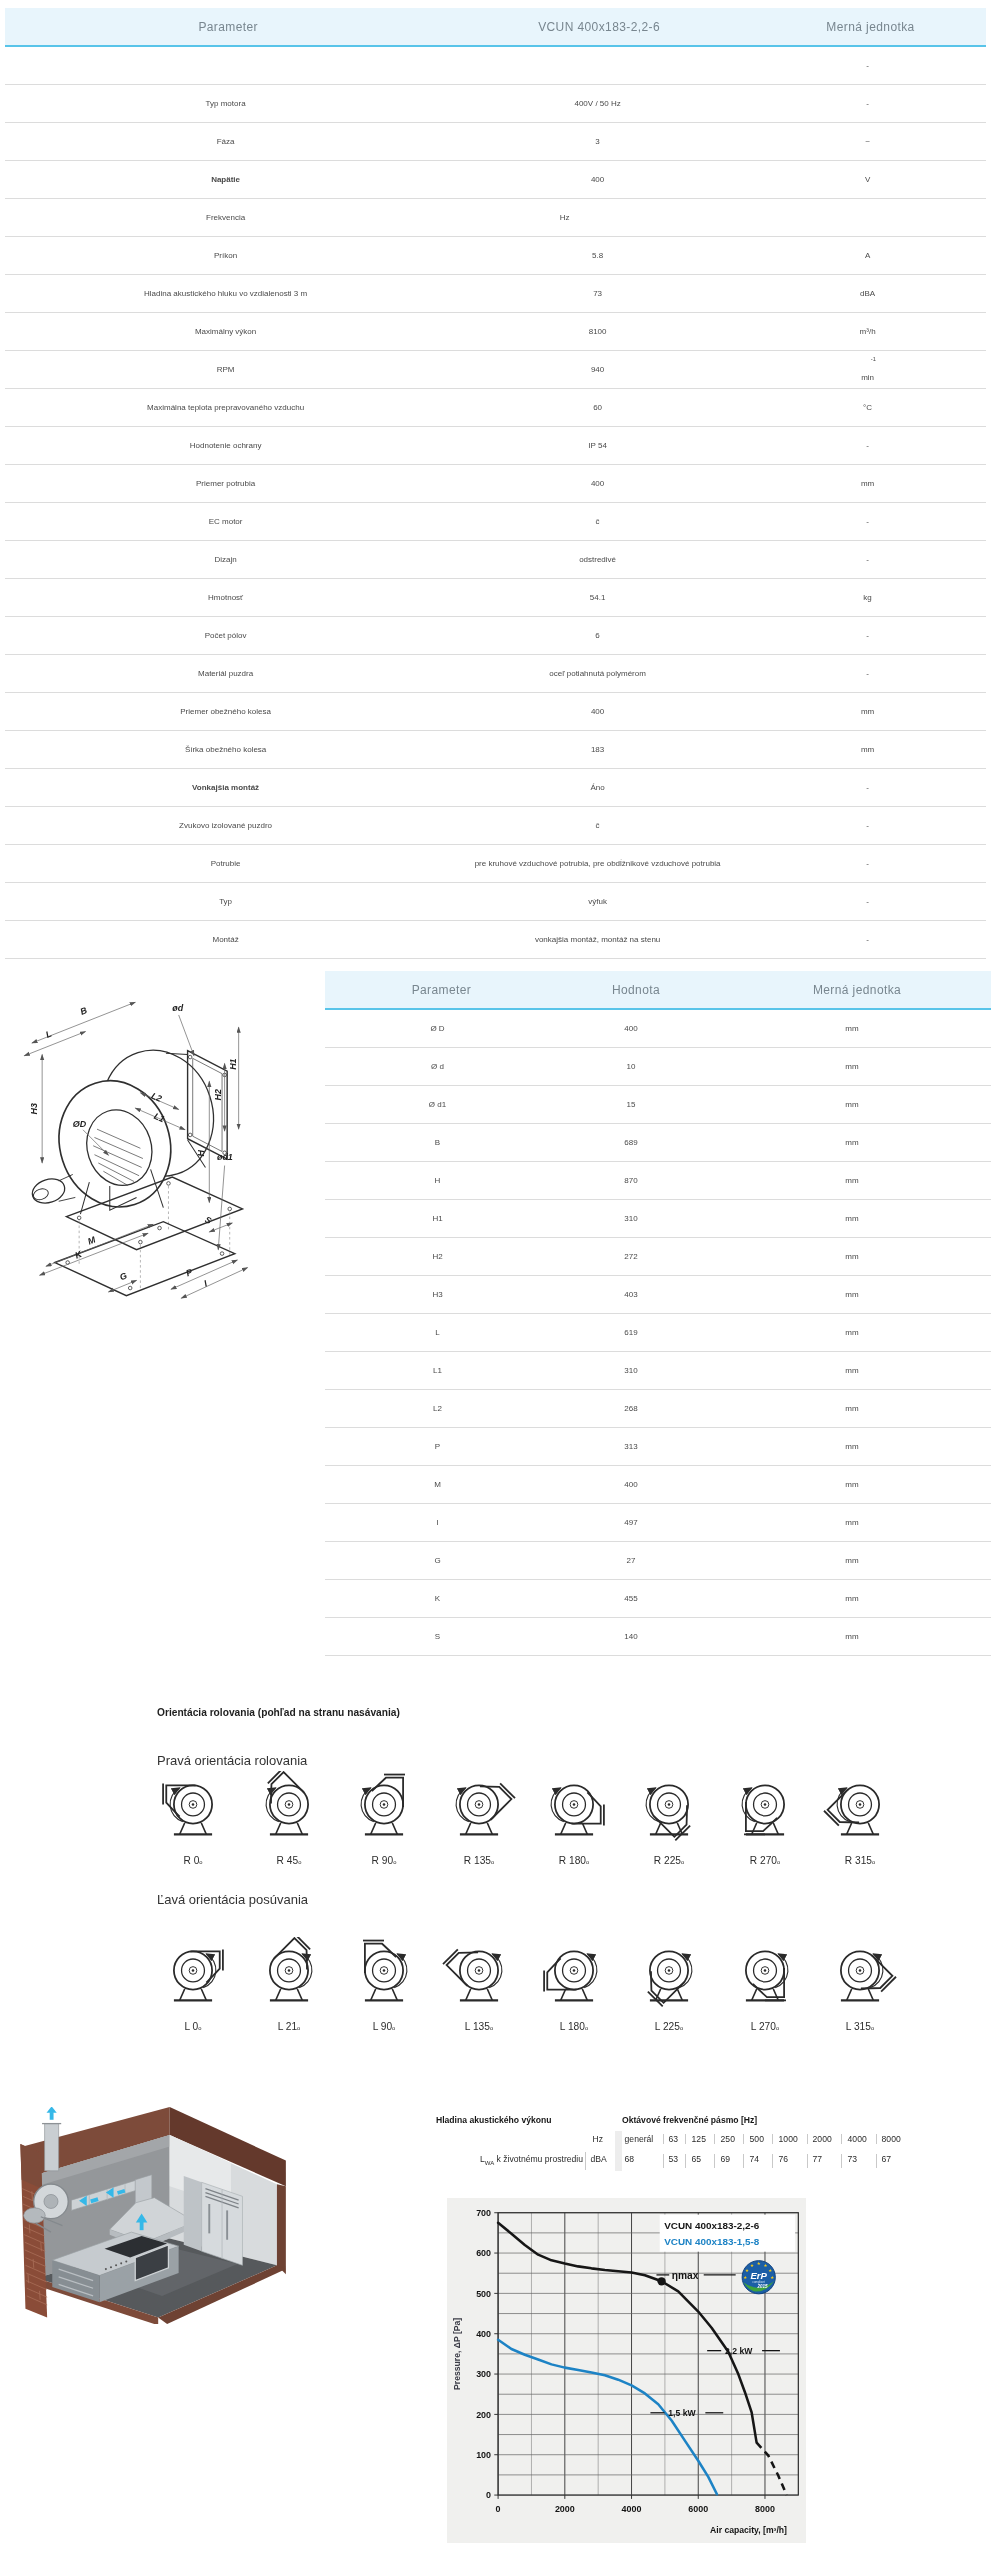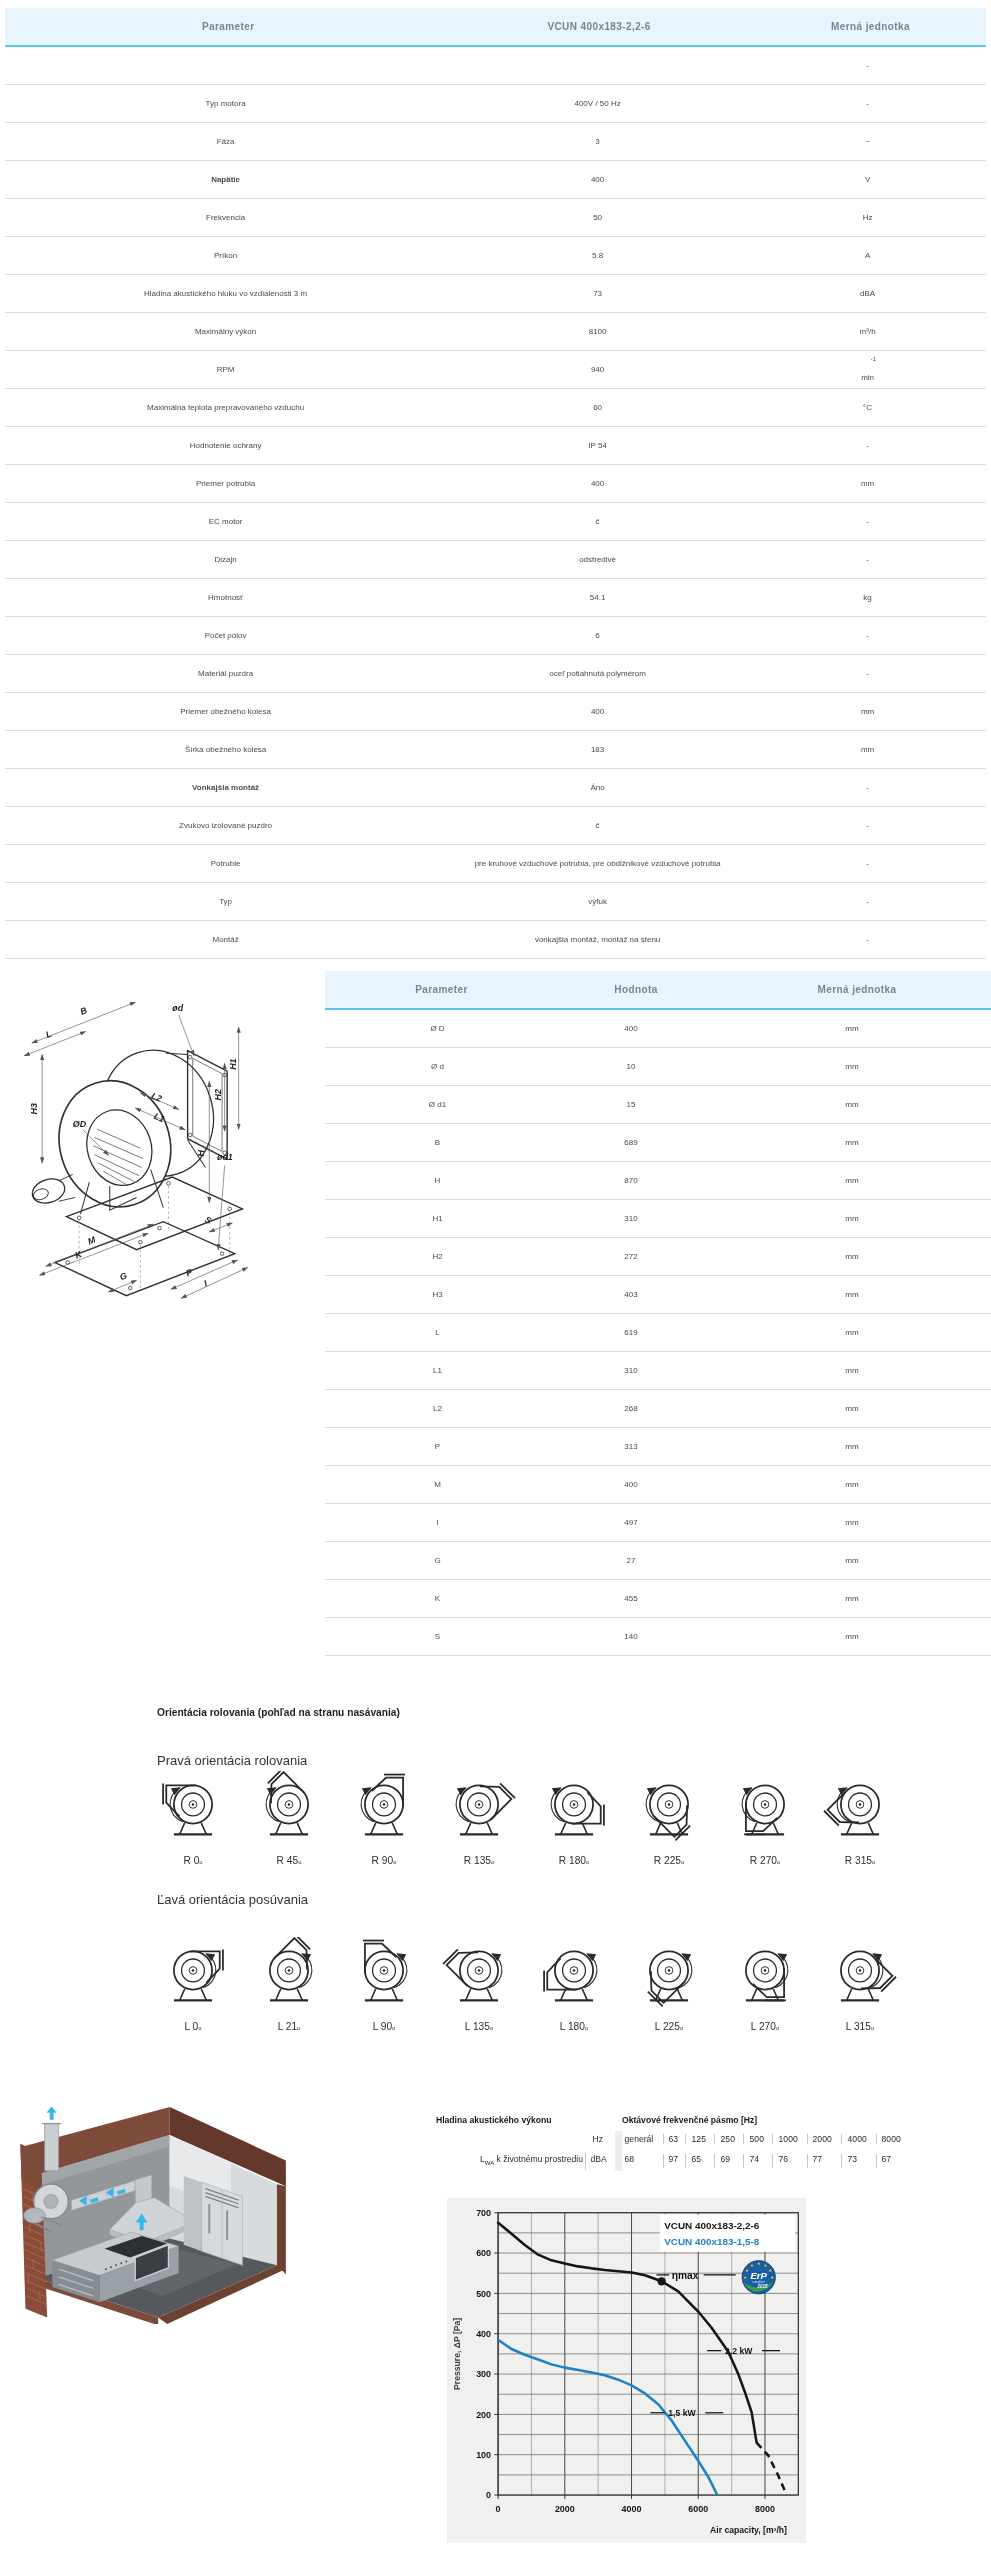--- a/index.html
+++ b/index.html
@@ -6,21 +6,21 @@
   body{
     width:992px;height:2576px;position:relative;background:#ffffff;
     font-family:"Liberation Sans", sans-serif;color:#4a4a4a;
     -webkit-font-smoothing:antialiased;
   }
   .abs{position:absolute;}
   
   .dtable{position:absolute;}
   .thead{display:flex;background:#e8f5fc;height:37px;border-bottom:2.6px solid #58c4e9;}
   .th{display:flex;align-items:center;justify-content:center;
-      font-size:10px;font-weight:bold;color:#78868f;letter-spacing:0.4px;padding-left:8px;}
+      font-size:12px;font-weight:normal;color:#78868f;letter-spacing:0.4px;padding-left:8px;}
   .tr{display:flex;height:38px;border-bottom:0.6px solid #dcdcdc;box-sizing:border-box;}
   .td{display:flex;align-items:center;justify-content:center;font-size:8px;color:#4a4a4a;text-align:center;line-height:1.25;}
   .minstack{display:flex;flex-direction:column;align-items:center;line-height:1;gap:10px;}
   .minstack .sup{font-size:5.8px;margin-left:11.5px;margin-bottom:1.3px;}
   
   .sec-title{position:absolute;font-size:10.2px;font-weight:bold;color:#1f1f1f;}
   .sub-title{position:absolute;font-size:13px;color:#333;}
   .fanfig{position:absolute;width:84px;text-align:center;}
   .fanfig .flabel{margin-top:10.2px;font-size:10.2px;color:#2d2d2d;}
   .fanfig .deg{font-size:5.8px;}
@@ -73,21 +73,20 @@
       <div class="td" style="width: 303px;">3</div>
       <div class="td" style="width: 237px;">~</div>
     </div>
     <div class="tr">
       <div class="td" style="width: 441px; font-weight: bold;">Napätie</div>
       <div class="td" style="width: 303px;">400</div>
       <div class="td" style="width: 237px;">V</div>
     </div>
     <div class="tr">
       <div class="td" style="width: 441px;">Frekvencia</div>
-      <div class="td" style="width: 303px;">50</div>
       <div class="td" style="width: 237px;">Hz</div>
     </div>
     <div class="tr">
       <div class="td" style="width: 441px;">Príkon</div>
       <div class="td" style="width: 303px;">5.8</div>
       <div class="td" style="width: 237px;">A</div>
     </div>
     <div class="tr">
       <div class="td" style="width: 441px;">Hladina akustického hluku vo vzdialenosti 3 m</div>
       <div class="td" style="width: 303px;">73</div>
@@ -686,21 +685,21 @@
 <div class="ac-title" style="left:622px;top:2115px;">Oktávové frekvenčné pásmo [Hz]</div>
 <div id="acoustic-grid">
     <div class="ac-cell" style="left: 590px; top: 2134px; width: 22px;">Hz</div>
     <div class="ac-cell" style="left: 588px; top: 2154px; width: 25.6px;">dBA</div>
     <div class="ac-label" style="left: 436px; top: 2154px; width: 147px;"><span>L</span><span class="sub">WA</span><span> k životnému prostrediu</span></div>
     <div class="ac-div" style="left: 585px; top: 2152px; height: 18px;"></div>
     <div class="ac-band" style="left: 615px; top: 2131px; width: 7px; height: 40px;"></div>
     <div class="ac-cell" style="left: 622px; top: 2134px; width: 42px; border-right: 0.6px solid rgb(201, 201, 201);">generál</div>
     <div class="ac-cell" style="left: 622px; top: 2154px; width: 42px; height: 14px; border-right: 0.6px solid rgb(201, 201, 201);">68</div>
     <div class="ac-cell" style="left: 666px; top: 2134px; width: 20.4px; border-right: 0.6px solid rgb(201, 201, 201);">63</div>
-    <div class="ac-cell" style="left: 666px; top: 2154px; width: 20.4px; height: 14px; border-right: 0.6px solid rgb(201, 201, 201);">97</div>
+    <div class="ac-cell" style="left: 666px; top: 2154px; width: 20.4px; height: 14px; border-right: 0.6px solid rgb(201, 201, 201);">53</div>
     <div class="ac-cell" style="left: 689px; top: 2134px; width: 26px; border-right: 0.6px solid rgb(201, 201, 201);">125</div>
     <div class="ac-cell" style="left: 689px; top: 2154px; width: 26px; height: 14px; border-right: 0.6px solid rgb(201, 201, 201);">65</div>
     <div class="ac-cell" style="left: 718px; top: 2134px; width: 26px; border-right: 0.6px solid rgb(201, 201, 201);">250</div>
     <div class="ac-cell" style="left: 718px; top: 2154px; width: 26px; height: 14px; border-right: 0.6px solid rgb(201, 201, 201);">69</div>
     <div class="ac-cell" style="left: 747px; top: 2134px; width: 26px; border-right: 0.6px solid rgb(201, 201, 201);">500</div>
     <div class="ac-cell" style="left: 747px; top: 2154px; width: 26px; height: 14px; border-right: 0.6px solid rgb(201, 201, 201);">74</div>
     <div class="ac-cell" style="left: 776px; top: 2134px; width: 32px; border-right: 0.6px solid rgb(201, 201, 201);">1000</div>
     <div class="ac-cell" style="left: 776px; top: 2154px; width: 32px; height: 14px; border-right: 0.6px solid rgb(201, 201, 201);">76</div>
     <div class="ac-cell" style="left: 810px; top: 2134px; width: 32px; border-right: 0.6px solid rgb(201, 201, 201);">2000</div>
     <div class="ac-cell" style="left: 810px; top: 2154px; width: 32px; height: 14px; border-right: 0.6px solid rgb(201, 201, 201);">77</div>

